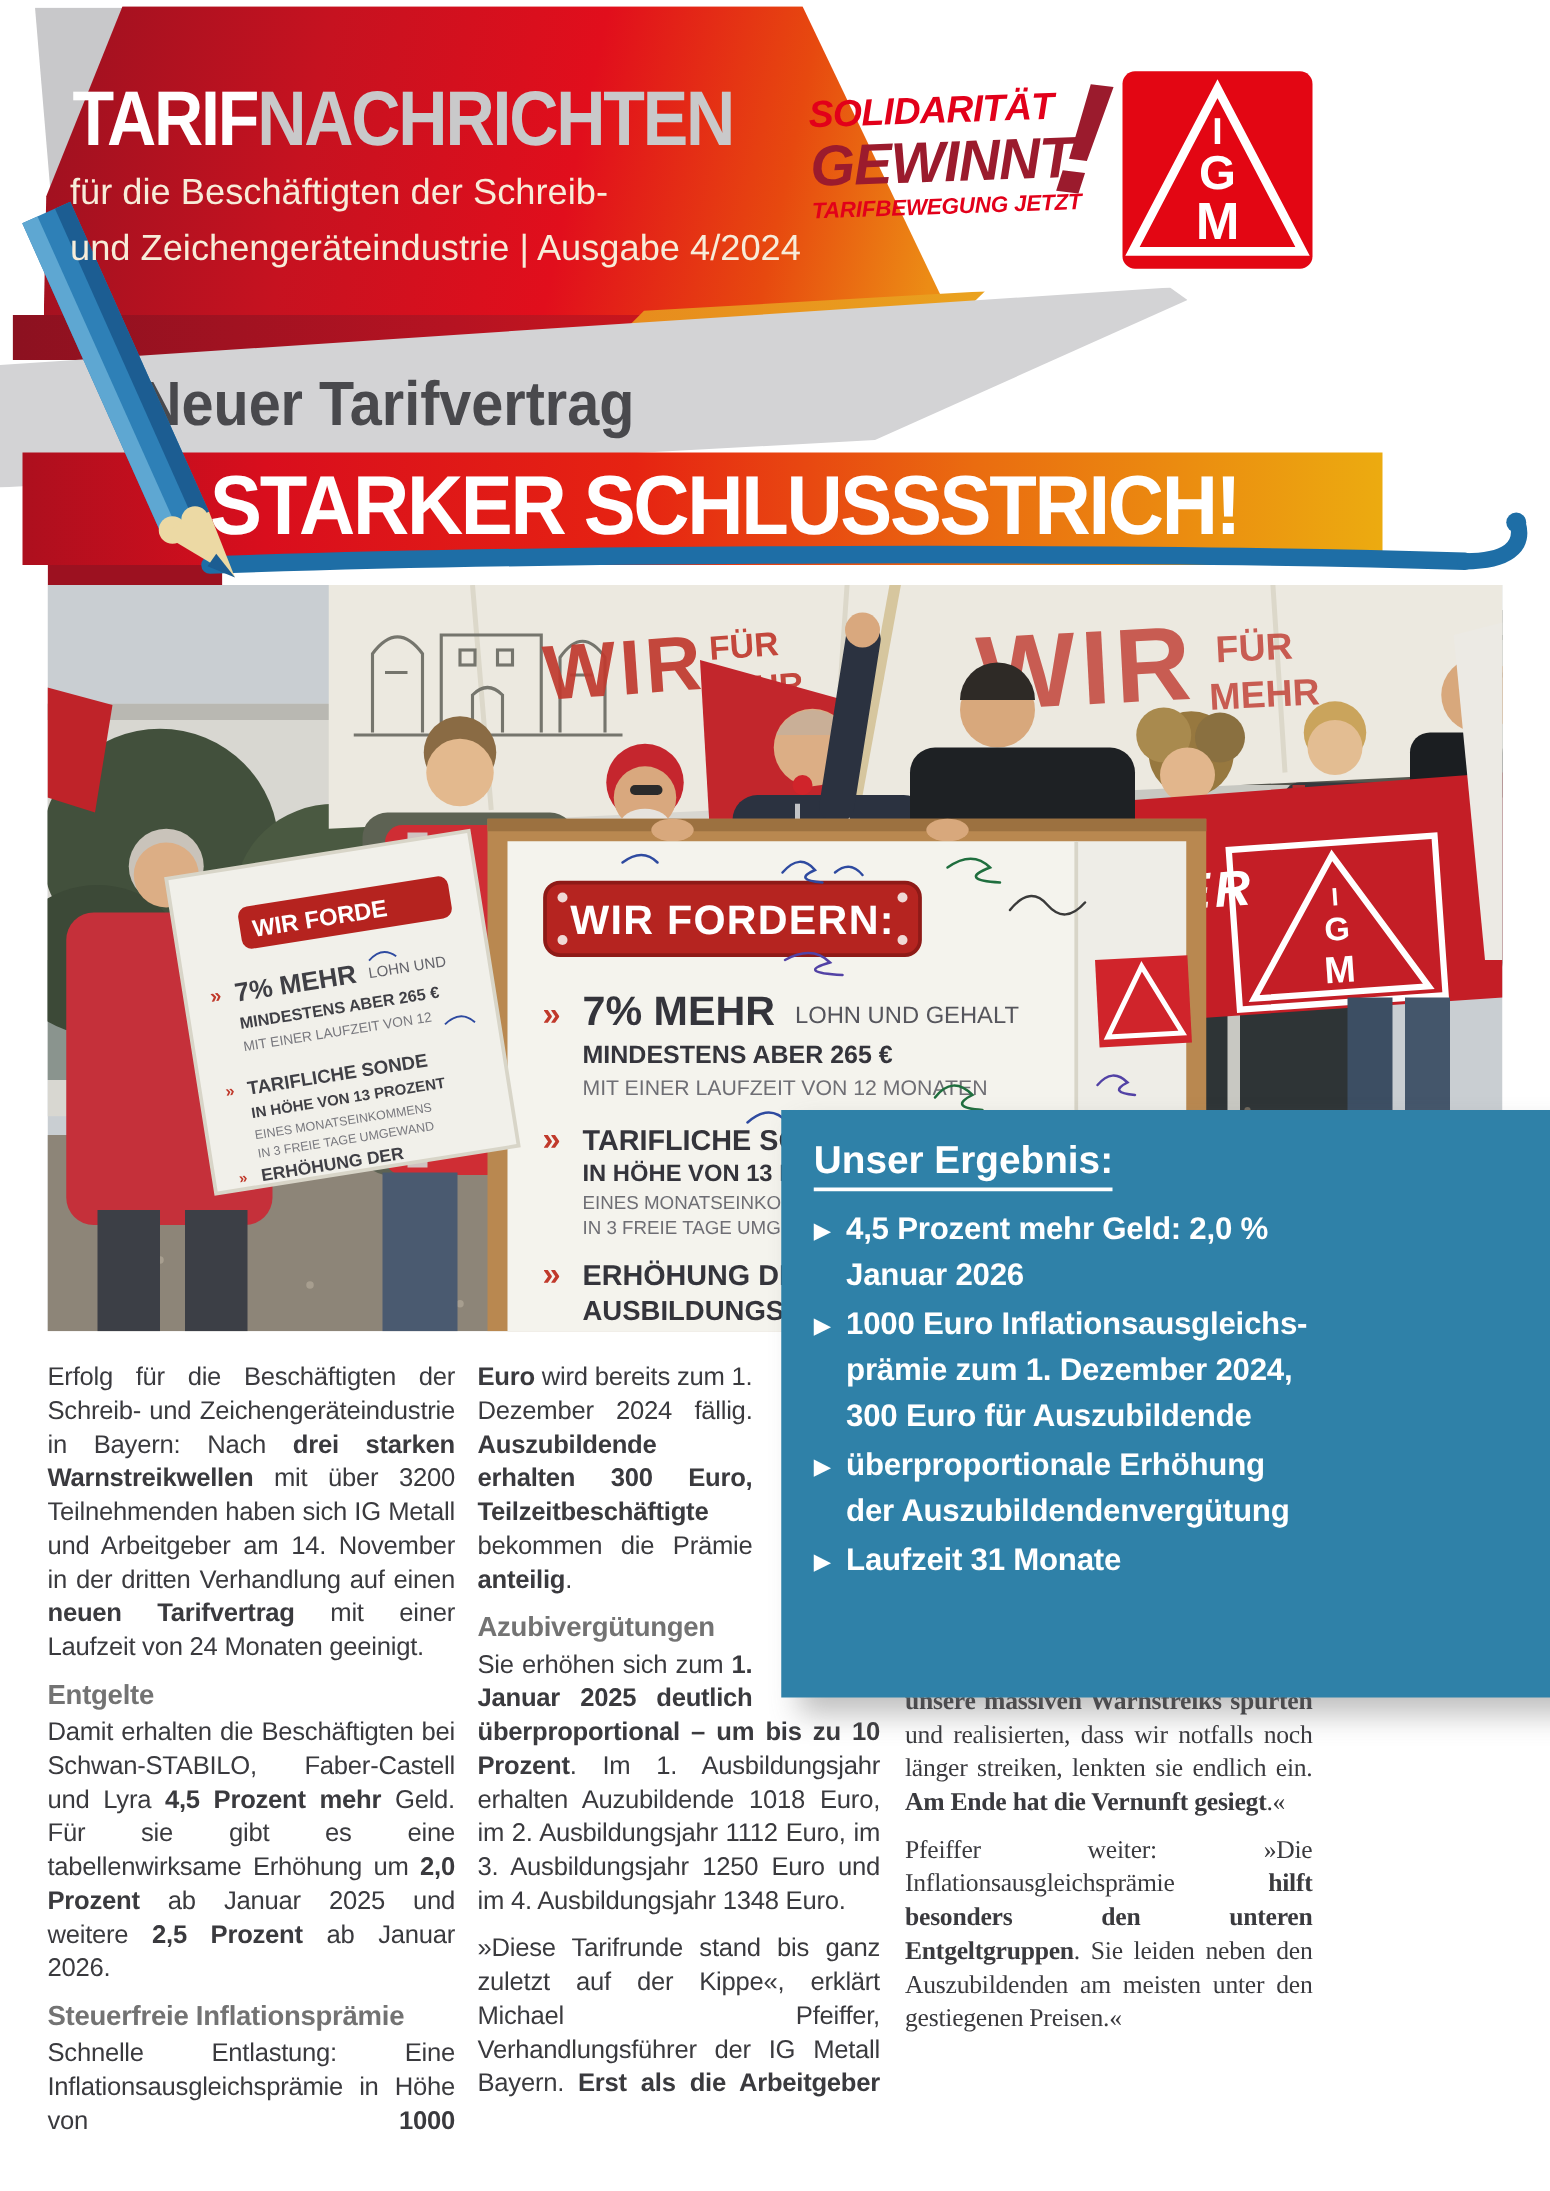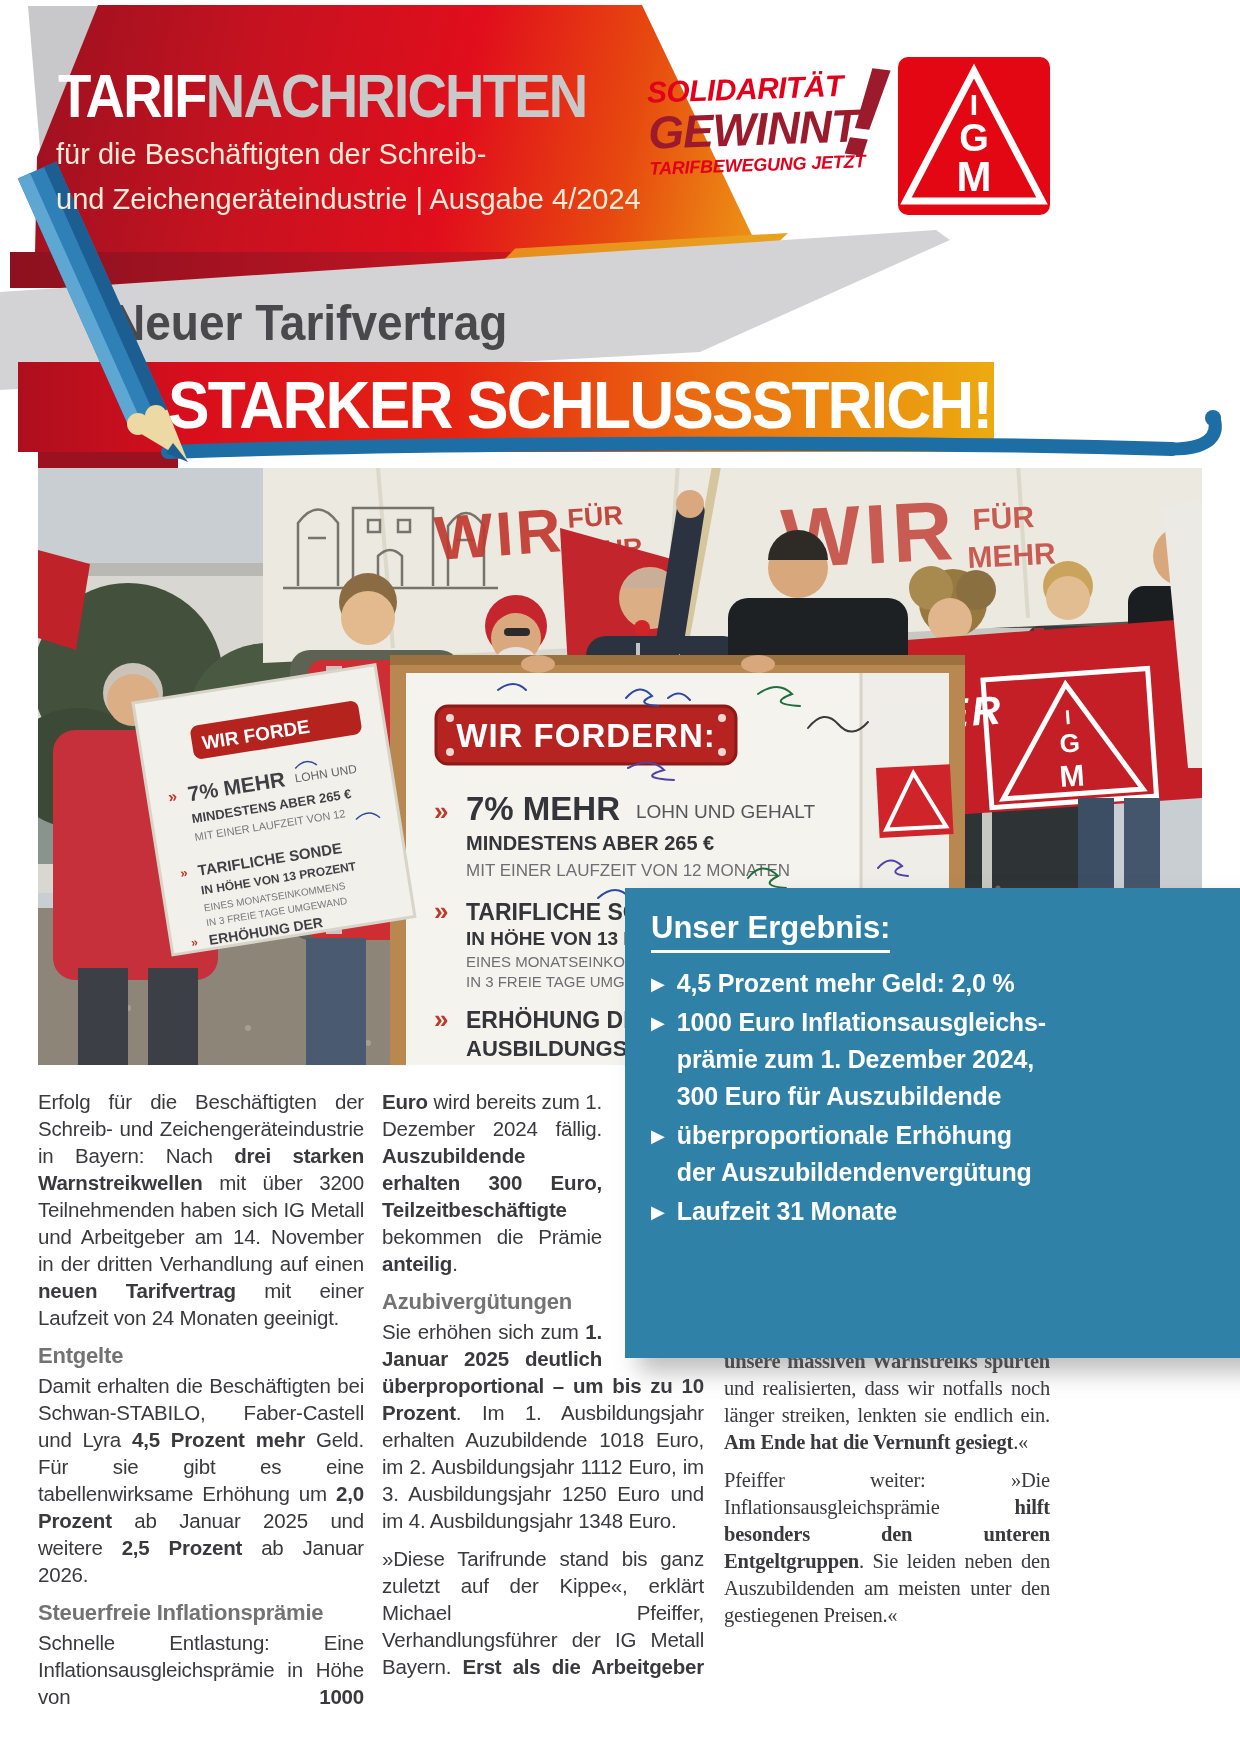--- a/index.html
+++ b/index.html
@@ -16,21 +16,21 @@
   .band2{position:absolute;left:10px;top:252px;width:790px;height:36px;
     background:linear-gradient(90deg,#8c1120,#b61322 45%,#d81919 80%,#e13b13 100%);
     clip-path:polygon(0 0,100% 0,95% 100%,0 100%);}
   .orange-wedge{position:absolute;left:478px;top:233px;width:310px;height:60px;
     background:linear-gradient(90deg,#e78a1d,#eaa21f);
     clip-path:polygon(12% 26%,100% 0,80% 100%,0 88%);}
   .gray-band{position:absolute;left:0;top:228px;width:950px;height:168px;background:#d3d3d5;
     clip-path:polygon(0 64px,936px 2px,950px 12px,700px 124px,0 162px);}
   .darkred-left{position:absolute;left:38px;top:430px;width:140px;height:38px;background:#9c1120;
     clip-path:polygon(0 0,100% 20%,100% 100%,0 100%);}
-  .banner{position:absolute;left:18px;top:362px;width:976px;height:90px;
+  .banner{position:absolute;left:18px;top:362px;width:1088px;height:90px;
     background:linear-gradient(90deg,#ad0f1e 0%,#d90e1d 18%,#e62312 45%,#ea6c10 70%,#ecab10 100%);}
   .banner-text{position:absolute;left:150px;top:4px;color:#fff;font-size:67px;font-weight:900;
     letter-spacing:-2px;transform:scaleX(.93);transform-origin:left center;white-space:nowrap;}
   .kicker{position:absolute;left:112px;top:294px;font-size:50px;font-weight:900;color:#49494d;
     transform:scaleX(.92);transform-origin:left center;white-space:nowrap;z-index:4;}
 
   
   .mast-title{position:absolute;left:58px;top:60px;font-size:62px;font-weight:900;letter-spacing:-2px;
     transform:scaleX(.88);transform-origin:left center;white-space:nowrap;z-index:6;}
   .mast-title .t1{color:#ffffff}.mast-title .t2{color:#c9c9ca}
@@ -347,20 +347,21 @@
     </g>
   </svg>
 
   <div class="result-box">
     <div class="rb-title">Unser Ergebnis:</div>
     <div id="bullets">
         <div class="rb-bullet">
           <span class="rb-tri">▶</span>
           <div class="rb-lines">
             <div>4,5 Prozent mehr Geld: 2,0 %</div>
+            <div>Januar 2026</div>
           </div>
         </div>
         <div class="rb-bullet">
           <span class="rb-tri">▶</span>
           <div class="rb-lines">
             <div>1000 Euro Inflationsausgleichs-</div>
             <div>prämie zum 1. Dezember 2024,</div>
             <div>300 Euro für Auszubildende</div>
           </div>
         </div>

